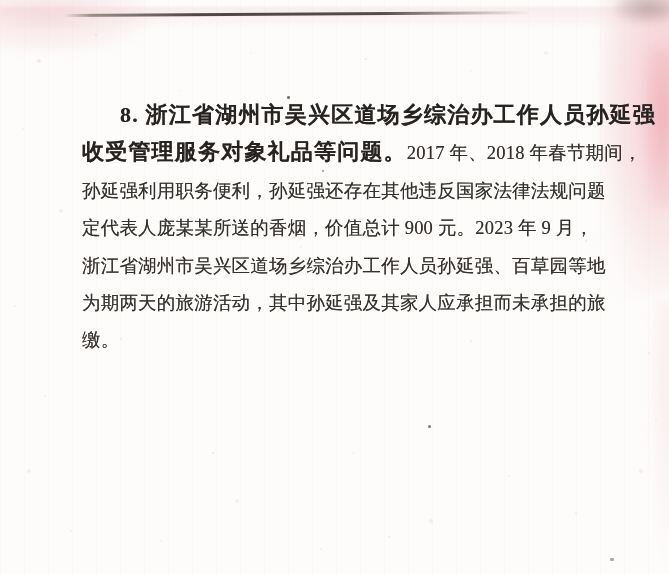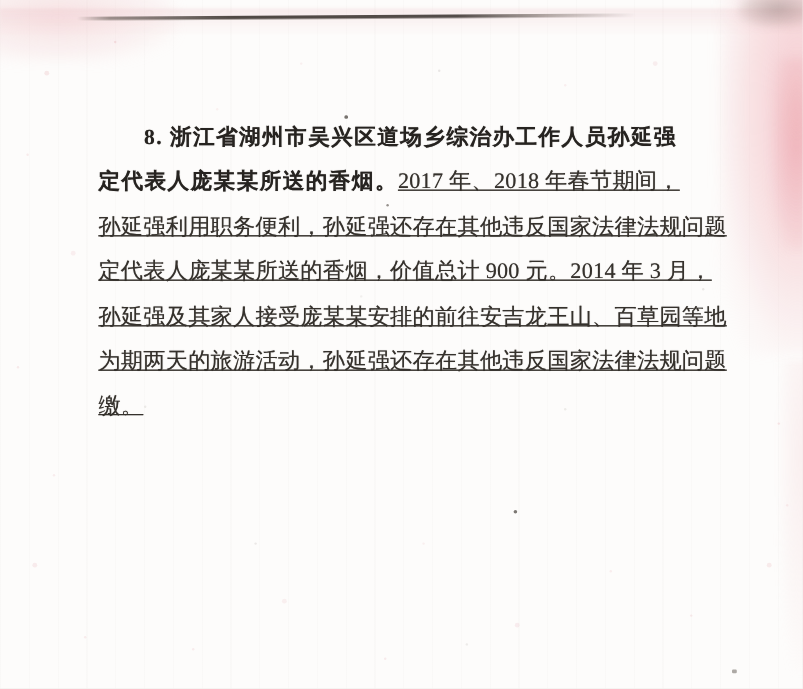--- a/index.html
+++ b/index.html
@@ -168,25 +168,25 @@
   }
   .line {
     height: 37.4px;
     line-height: 37.4px;
     font-size: 18.5px;
     white-space: nowrap;
   }
   .line.indented { text-indent: 38px; }
   .seg-bold {
     font-weight: 700;
-    font-size: 18px;
+    font-size: 22px;
     letter-spacing: 1.2px;
     color: #262320;
   }
-  .seg-reg { letter-spacing: 0.2px; text-decoration: underline; }
+  .seg-reg { letter-spacing: 0.2px; }
 </style>
 </head>
 <body>
 
 <div class="page">
 
   <div class="banding"></div>
   <div class="top-band"></div>
   <div class="topleft-blob"></div>
   <div class="right-blob"></div>
@@ -199,32 +199,32 @@
   <div class="dark-speck s1"></div>
   <div class="dark-speck s2"></div>
   <div class="dark-speck s3"></div>
   <div class="dark-speck s4"></div>
 
   <div class="text-block">
     <div class="line indented">
       <span class="seg-bold">8. 浙江省湖州市吴兴区道场乡综治办工作人员孙延强</span><span class="seg-reg"></span>
     </div>
     <div class="line">
-      <span class="seg-bold">定代表人庞某某所送的香烟。</span><span class="seg-reg">2017 年、2018 年春节期间，</span>
+      <span class="seg-bold">收受管理服务对象礼品等问题。</span><span class="seg-reg">2017 年、2018 年春节期间，</span>
     </div>
     <div class="line">
       <span class="seg-bold"></span><span class="seg-reg">孙延强利用职务便利，孙延强还存在其他违反国家法律法规问题</span>
     </div>
     <div class="line">
-      <span class="seg-bold"></span><span class="seg-reg">定代表人庞某某所送的香烟，价值总计 900 元。2014 年 3 月，</span>
-    </div>
-    <div class="line">
-      <span class="seg-bold"></span><span class="seg-reg">孙延强及其家人接受庞某某安排的前往安吉龙王山、百草园等地</span>
-    </div>
-    <div class="line">
-      <span class="seg-bold"></span><span class="seg-reg">为期两天的旅游活动，孙延强还存在其他违反国家法律法规问题</span>
+      <span class="seg-bold"></span><span class="seg-reg">定代表人庞某某所送的香烟，价值总计 900 元。2023 年 9 月，</span>
+    </div>
+    <div class="line">
+      <span class="seg-bold"></span><span class="seg-reg">浙江省湖州市吴兴区道场乡综治办工作人员孙延强、百草园等地</span>
+    </div>
+    <div class="line">
+      <span class="seg-bold"></span><span class="seg-reg">为期两天的旅游活动，其中孙延强及其家人应承担而未承担的旅</span>
     </div>
     <div class="line">
       <span class="seg-bold"></span><span class="seg-reg">缴。</span>
     </div>
   </div>
 
 </div>
 
 </body></html>

